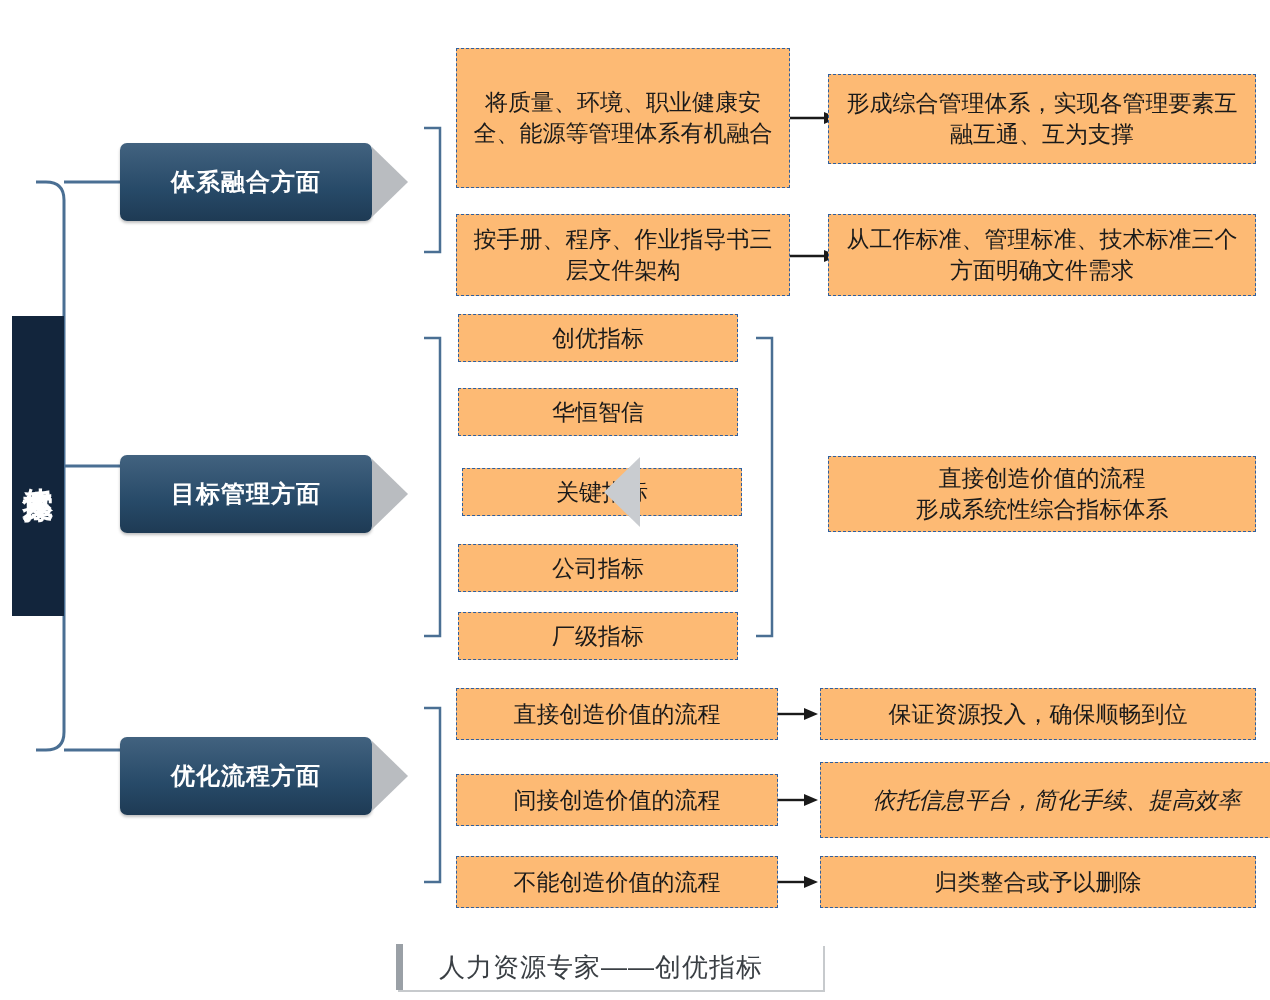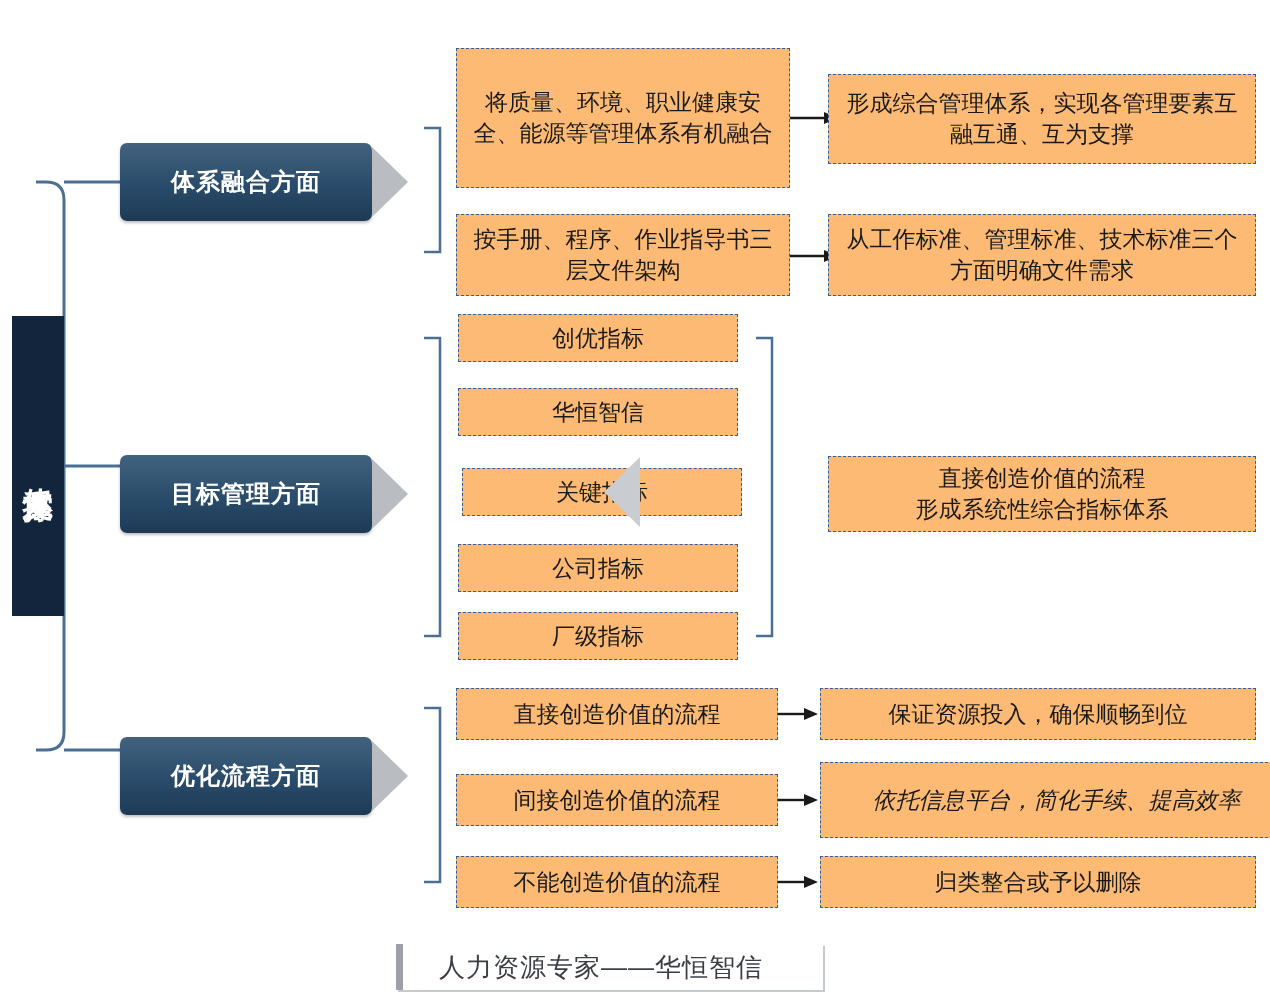--- a/index.html
+++ b/index.html
@@ -225,16 +225,16 @@
   <div class="dbox" style="left:456px; top:688px; width:322px; height:52px;">直接创造价值的流程</div>
   <div class="dbox" style="left:456px; top:774px; width:322px; height:52px;">间接创造价值的流程</div>
   <div class="dbox" style="left:456px; top:856px; width:322px; height:52px;">不能创造价值的流程</div>
 
   <div class="dbox" style="left:820px; top:688px; width:436px; height:52px;">保证资源投入，确保顺畅到位</div>
   <div class="dbox" style="left:820px; top:762px; width:473px; height:76px;font-style:italic;">依托信息平台，简化手续、提高效率</div>
   <div class="dbox" style="left:820px; top:856px; width:436px; height:52px;text-align:right;">归类整合或予以删除</div>
 
   <div class="footer">
     <div class="plate"></div>
-    <div class="txt">人力资源专家——华恒智信</div>
+    <div class="txt">人力资源专家——创优指标</div>
   </div>
 
 </div>
 
 </body></html>

